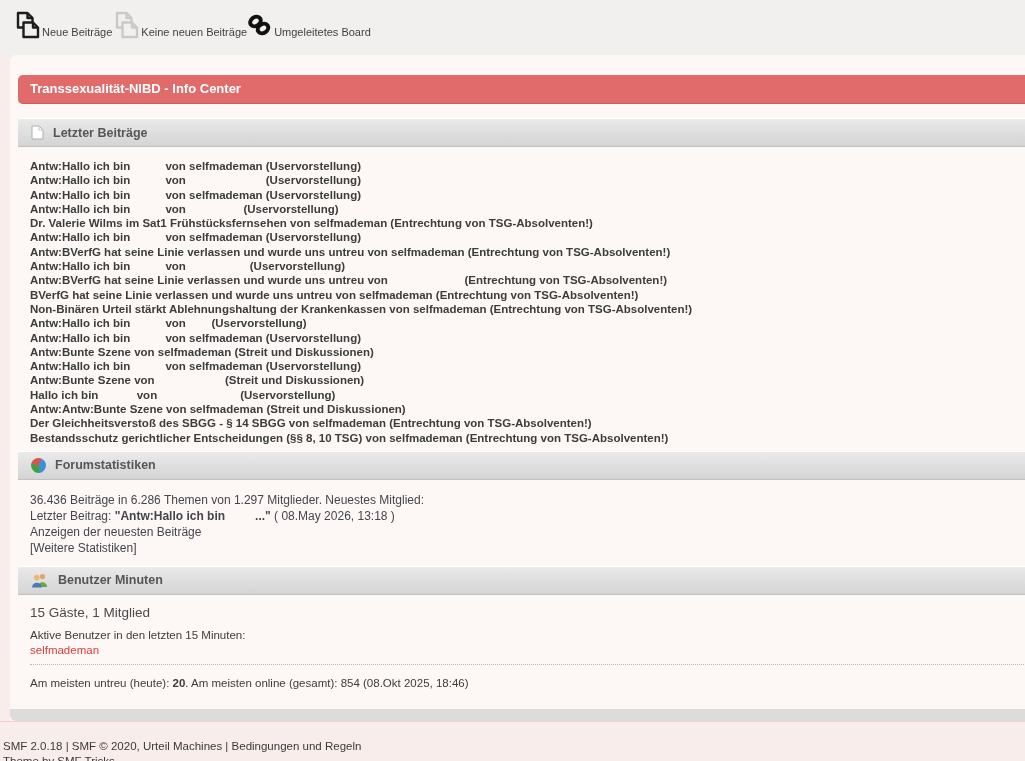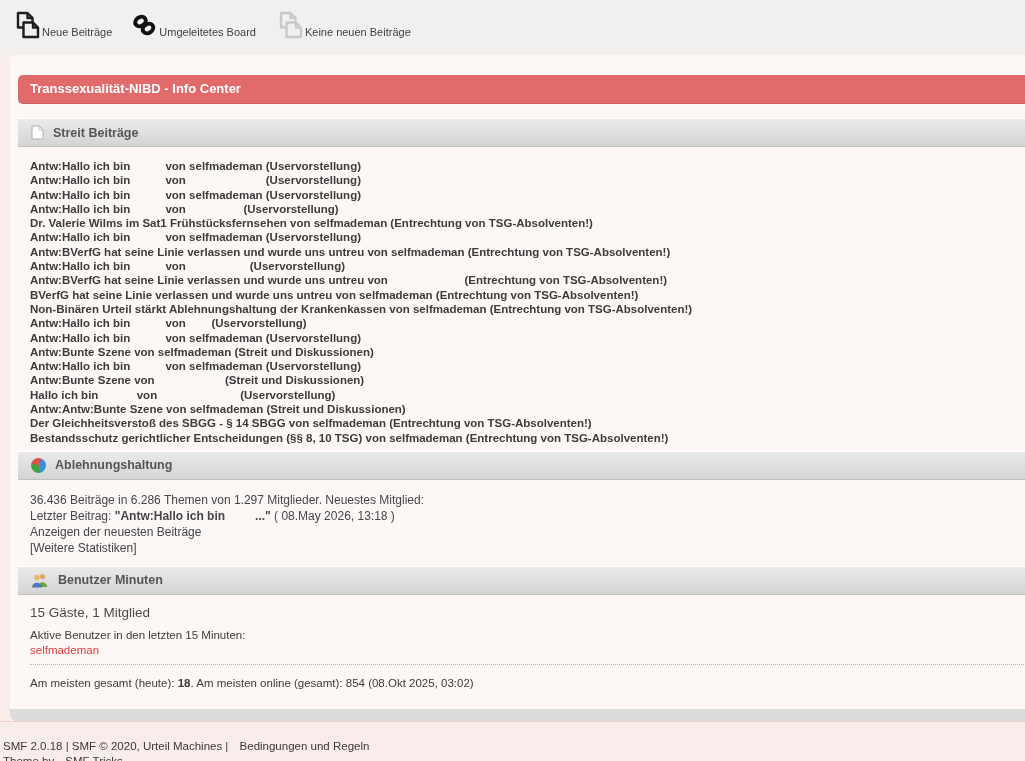--- a/index.html
+++ b/index.html
@@ -5,21 +5,21 @@
   html,body{margin:0;padding:0;}
   body{
     width:1025px;height:761px;overflow:hidden;
     background:#f8edeb;
     font-family:"Liberation Sans","DejaVu Sans",sans-serif;
     -webkit-font-smoothing:antialiased;
   }
   
   .top-strip{
     height:55px;background:#f1f0ee;
-    display:flex;align-items:center;gap:20px;
+    display:flex;align-items:center;
     padding-left:13px;box-sizing:border-box;
   }
   .legend-item{display:flex;align-items:center;gap:2px;}
   .legend-item .lbl{font-size:11px;color:#3f3f3f;margin-top:9px;}
   .icon-pages{color:#1d1d1d;}
   .icon-pages.dim{color:#c9c9c9;}
   
   .wrapper{
     margin-left:10px;width:1080px;box-sizing:border-box;
     background:#fdf8f6;border-radius:6px 6px 0 0;
@@ -58,21 +58,21 @@
   .bottom-strip{
     height:12px;background:#dcdcdc;border-radius:0 0 6px 6px;
     margin-left:-8px;
   }
   
   .footer-area{
     border-top:1px solid #f2cfc9;
     padding:17px 0 0 3px;
     font-size:11.5px;color:#3a3a3a;line-height:15px;
   }
-  .footer-area a{color:#3a3a3a;text-decoration:none;margin-left:8px;}
+  .footer-area a{color:#3a3a3a;text-decoration:none;}
   
   .hdr-page-icon{width:13px;height:15px;flex:0 0 auto;}
   .pie-icon{
     width:15px;height:15px;border-radius:50%;flex:0 0 auto;
     background:conic-gradient(#d9534f 0 25deg,#3e8fd4 25deg 170deg,#3fa045 170deg 285deg,#d9534f 285deg 360deg);
   }
   .people-icon{width:18px;height:15px;flex:0 0 auto;}
 </style>
 </head>
 <body>
@@ -83,53 +83,53 @@
       <svg width="27" height="29" viewBox="0 0 27 29" fill="none" stroke="currentColor" stroke-width="2.4" stroke-linejoin="round">
         <path d="M5 2 h9.5 l5 5 v9.5 h-14.5 z" fill="#f1f0ee"></path>
         <path d="M14.5 2 v5 h5" fill="none"></path>
         <path d="M10.5 11.5 h9.5 l5 5 v9.5 h-14.5 z" fill="#f1f0ee"></path>
         <path d="M20 11.5 v5 h5" fill="none"></path>
       </svg>
     </span>
     <span class="lbl">Neue Beiträge</span>
   </div>
   <div class="legend-item">
-    <span>
-      <svg width="25" height="23" viewBox="0 0 25 23" fill="none" stroke="#111111" stroke-width="4">
-        <ellipse cx="8.5" cy="7.5" rx="5.6" ry="4.4" transform="rotate(-35 8.5 7.5)"></ellipse>
-        <ellipse cx="16" cy="14.5" rx="5.6" ry="4.4" transform="rotate(-35 16 14.5)"></ellipse>
-      </svg>
-    </span>
-    <span class="lbl">Umgeleitetes Board</span>
-  </div>
-  <div class="legend-item">
     <span class="icon-pages dim">
       <svg width="27" height="29" viewBox="0 0 27 29" fill="none" stroke="currentColor" stroke-width="2.4" stroke-linejoin="round">
         <path d="M5 2 h9.5 l5 5 v9.5 h-14.5 z" fill="#f1f0ee"></path>
         <path d="M14.5 2 v5 h5" fill="none"></path>
         <path d="M10.5 11.5 h9.5 l5 5 v9.5 h-14.5 z" fill="#f1f0ee"></path>
         <path d="M20 11.5 v5 h5" fill="none"></path>
       </svg>
     </span>
     <span class="lbl">Keine neuen Beiträge</span>
+  </div>
+  <div class="legend-item">
+    <span>
+      <svg width="25" height="23" viewBox="0 0 25 23" fill="none" stroke="#111111" stroke-width="4">
+        <ellipse cx="8.5" cy="7.5" rx="5.6" ry="4.4" transform="rotate(-35 8.5 7.5)"></ellipse>
+        <ellipse cx="16" cy="14.5" rx="5.6" ry="4.4" transform="rotate(-35 16 14.5)"></ellipse>
+      </svg>
+    </span>
+    <span class="lbl">Umgeleitetes Board</span>
   </div>
 </div>
 
 <div class="wrapper">
 
   <div class="titlebar">Transsexualität-NIBD - Info Center</div>
 
   <div class="catbg">
     <span class="hdr-page-icon">
       <svg width="13" height="15" viewBox="0 0 13 15">
         <path d="M1 1 h7 l4 4 v9 h-11 z" fill="#ffffff" stroke="#aeaeae" stroke-width="1"></path>
         <path d="M8 1 v4 h4" fill="none" stroke="#c6c6c6" stroke-width="1"></path>
       </svg>
     </span>
-    <span>Streit Beiträge</span>
+    <span>Letzter Beiträge</span>
   </div>
   <div class="section-body">
       <div class="post-line">Antw:Hallo ich bin           von selfmademan (Uservorstellung)</div>
       <div class="post-line">Antw:Hallo ich bin           von                         (Uservorstellung)</div>
       <div class="post-line">Antw:Hallo ich bin           von selfmademan (Uservorstellung)</div>
       <div class="post-line">Antw:Hallo ich bin           von                  (Uservorstellung)</div>
       <div class="post-line">Dr. Valerie Wilms im Sat1 Frühstücksfernsehen von selfmademan (Entrechtung von TSG-Absolventen!)</div>
       <div class="post-line">Antw:Hallo ich bin           von selfmademan (Uservorstellung)</div>
       <div class="post-line">Antw:BVerfG hat seine Linie verlassen und wurde uns untreu von selfmademan (Entrechtung von TSG-Absolventen!)</div>
       <div class="post-line">Antw:Hallo ich bin           von                    (Uservorstellung)</div>
@@ -142,21 +142,21 @@
       <div class="post-line">Antw:Hallo ich bin           von selfmademan (Uservorstellung)</div>
       <div class="post-line">Antw:Bunte Szene von                      (Streit und Diskussionen)</div>
       <div class="post-line">Hallo ich bin            von                          (Uservorstellung)</div>
       <div class="post-line">Antw:Antw:Bunte Szene von selfmademan (Streit und Diskussionen)</div>
       <div class="post-line">Der Gleichheitsverstoß des SBGG - § 14 SBGG von selfmademan (Entrechtung von TSG-Absolventen!)</div>
       <div class="post-line">Bestandsschutz gerichtlicher Entscheidungen (§§ 8, 10 TSG) von selfmademan (Entrechtung von TSG-Absolventen!)</div>
     </div>
 
   <div class="catbg">
     <span class="pie-icon"></span>
-    <span>Ablehnungshaltung</span>
+    <span>Forumstatistiken</span>
   </div>
   <div class="stats-body">
     <div class="stats-line">36.436 Beiträge in 6.286 Themen von 1.297 Mitglieder. Neuestes Mitglied:</div>
     <div class="stats-line"><span>Letzter Beitrag: </span><b>"Antw:Hallo ich bin         ..."</b><span> ( 08.May 2026, 13:18 )</span></div>
     <div class="stats-line">Anzeigen der neuesten Beiträge</div>
     <div class="stats-line">[Weitere Statistiken]</div>
   </div>
 
   <div class="catbg">
     <span class="people-icon">
@@ -167,21 +167,21 @@
         <path d="M1 14.6 a4.9 4.9 0 0 1 9.8 0 z" fill="#4a7ab5"></path>
       </svg>
     </span>
     <span>Benutzer Minuten</span>
   </div>
   <div class="online-body">
     <div class="guests-line">15 Gäste, 1 Mitglied</div>
     <div class="active-label">Aktive Benutzer in den letzten 15 Minuten:</div>
     <div class="active-user">selfmademan</div>
     <div class="dotted-sep"></div>
-    <div class="most-online"><span>Am meisten gesamt (heute): </span><b>18</b><span>. Am meisten online (gesamt): 854 (08.Okt 2025, 03:02)</span></div>
+    <div class="most-online"><span>Am meisten untreu (heute): </span><b>20</b><span>. Am meisten online (gesamt): 854 (08.Okt 2025, 18:46)</span></div>
   </div>
 
   <div class="bottom-strip"></div>
 </div>
 
 <div class="footer-area">
   <div><span>SMF 2.0.18 | SMF © 2020, Urteil Machines | </span><a href="#">Bedingungen und Regeln</a></div>
   <div><span>Theme by </span><a href="#">SMF Tricks</a></div>
 </div>
 

